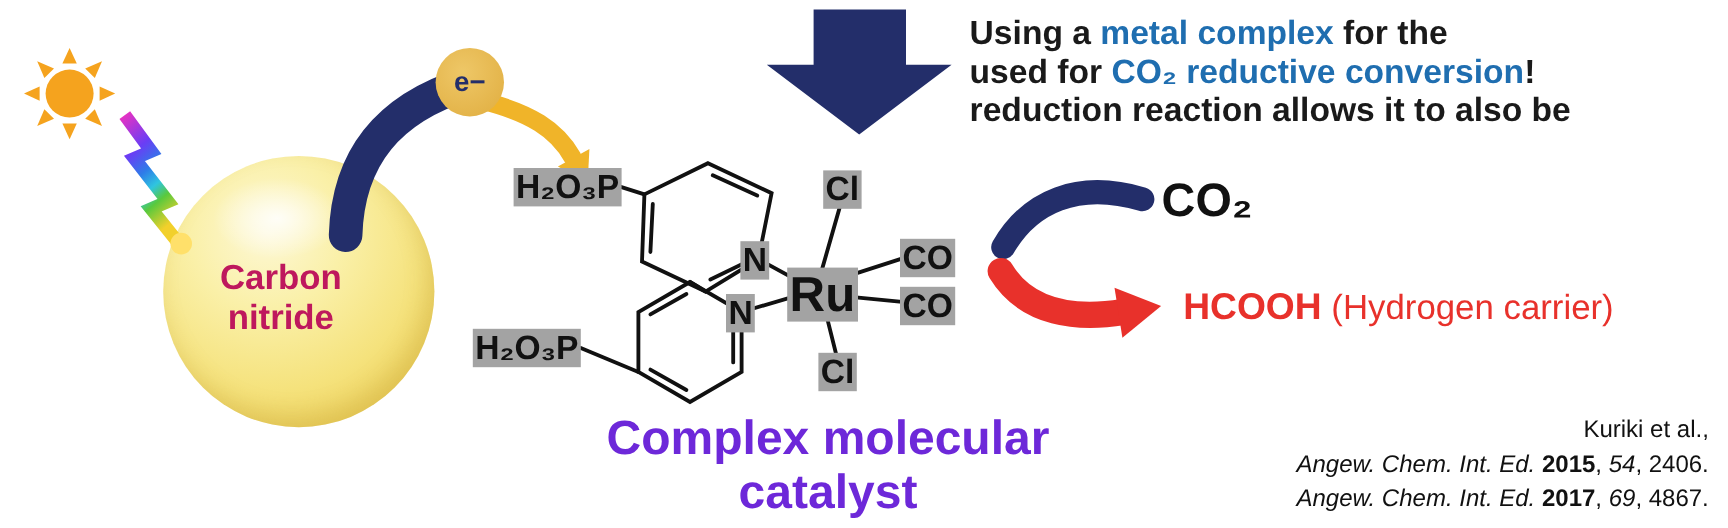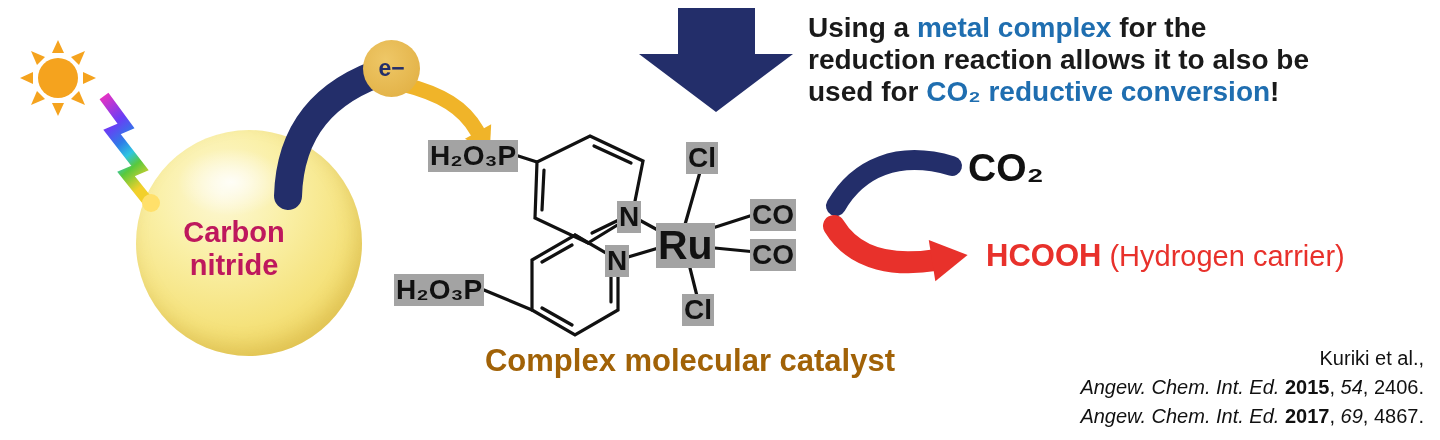--- a/index.html
+++ b/index.html
@@ -56,21 +56,21 @@
   .lbl {
     position: absolute; z-index: 3;
     font-weight: bold; font-size: 28px; line-height: 1;
     color: #111; background: #a3a3a3; padding: 2px 2px;
     white-space: nowrap;
   }
   .lbl-ru { font-size: 41px; }
 
   .caption {
     left: 458px; top: 343px; width: 464px; text-align: center;
-    font-size: 31px; font-weight: bold; color: #a16207;
+    font-size: 40px; font-weight: bold; color: #6d28d9;
     z-index: 3;
   }
 
   .co2-label {
     left: 968px; top: 146px;
     font-size: 39px; font-weight: bold; color: #111;
     z-index: 3;
   }
   .product-line {
     left: 986px; top: 238px; white-space: nowrap;
@@ -152,22 +152,22 @@
   <path d="M 834,226 C 856,262 898,266 936,260" stroke="#e8312b" stroke-width="22" fill="none" stroke-linecap="round"></path>
   <polygon points="-4,-21 -4,21 32,0" transform="translate(936,260) rotate(-9)" fill="#e8312b"></polygon>
 </svg>
 
 <div class="abs electron">
   <span>e−</span>
 </div>
 
 <div class="abs headline">
   <div><span>Using a </span><span class="hl">metal complex</span><span> for the</span></div>
+  <div><span>used for </span><span class="hl">CO₂ reductive conversion</span><span>!</span></div>
   <div>reduction reaction allows it to also be</div>
-  <div><span>used for </span><span class="hl">CO₂ reductive conversion</span><span>!</span></div>
 </div>
 
 <div class="lbl" style="left:428px; top:140px;">H₂O₃P</div>
 <div class="lbl" style="left:394px; top:274px;">H₂O₃P</div>
 <div class="lbl" style="left:686px; top:142px;">Cl</div>
 <div class="lbl" style="left:682px; top:294px;">Cl</div>
 <div class="lbl lbl-ru" style="left:656px; top:223px;">Ru</div>
 <div class="lbl" style="left:617px; top:201px;">N</div>
 <div class="lbl" style="left:605px; top:245px;">N</div>
 <div class="lbl" style="left:750px; top:199px;">CO</div>

